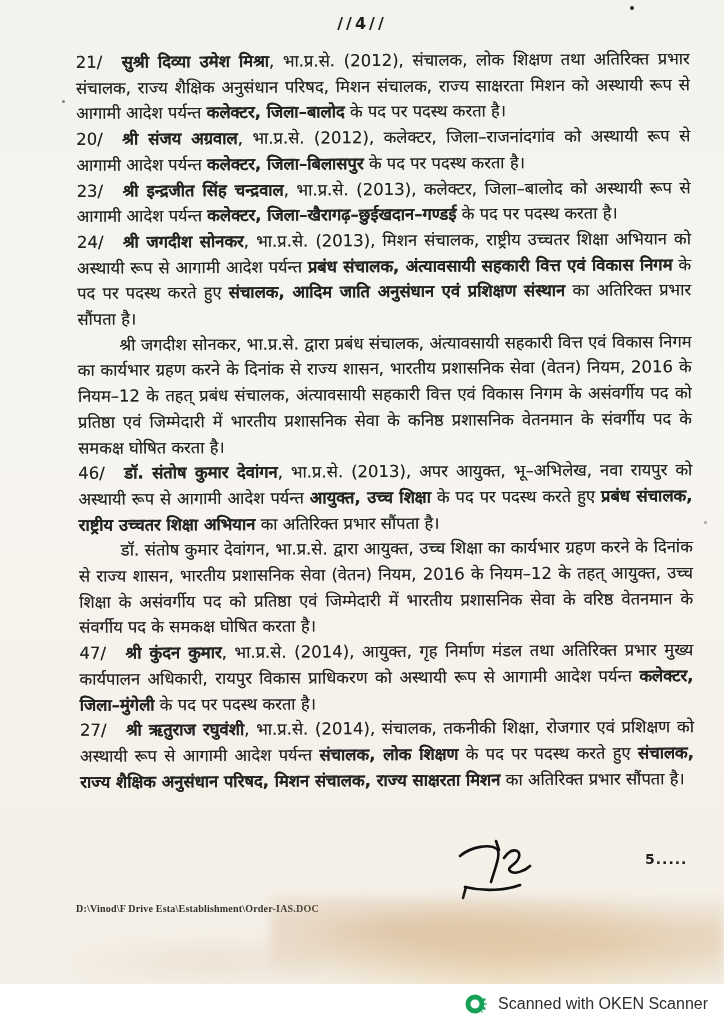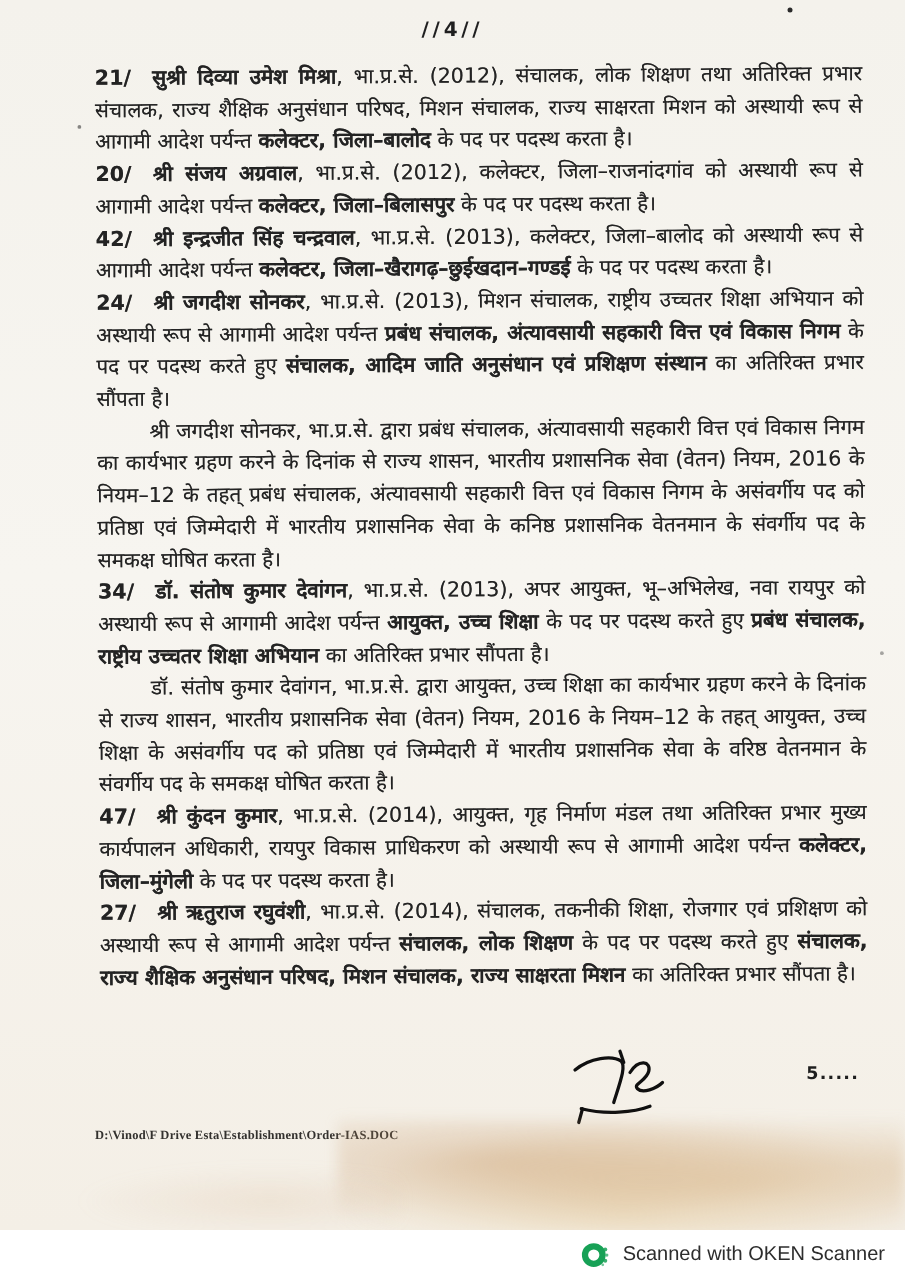--- a/index.html
+++ b/index.html
@@ -25,21 +25,21 @@
     transform: rotate(-0.35deg);
     color: #232323;
     font-size: 16.5px; line-height: 25.7px;
     text-align: justify;
     text-shadow: 0 0 0.5px rgba(20,20,20,0.55);
   }
   .para { margin: 0; }
   .para.indent { text-indent: 42px; }
   .pnum {
     display: inline-block; width: 46px;
-    font-weight: 700;
+    font-weight: 400;
     text-indent: 0;
   }
   .b { font-weight: 700; }
   .cont-marker {
     position: absolute; left: 645px; top: 851px;
     font-size: 14px; font-weight: 600; color: #1e1e1e;
     letter-spacing: 1px;
   }
   .file-path {
     position: absolute; left: 76px; top: 903px;
@@ -88,24 +88,24 @@
 </head>
 <body>
 
 <div class="page">
 
   <div class="page-header">//4//</div>
 
   <div class="doc" id="doc-body">
       <p class="para"><span class="pnum">21/</span><span class="b">सुश्री दिव्या उमेश मिश्रा</span><span>, भा.प्र.से. (2012), संचालक, लोक शिक्षण तथा अतिरिक्त प्रभार संचालक, राज्य शैक्षिक अनुसंधान परिषद, मिशन संचालक, राज्य साक्षरता मिशन को अस्थायी रूप से आगामी आदेश पर्यन्त </span><span class="b">कलेक्टर, जिला–बालोद</span><span> के पद पर पदस्थ करता है।</span></p>
       <p class="para"><span class="pnum">20/</span><span class="b">श्री संजय अग्रवाल</span><span>, भा.प्र.से. (2012), कलेक्टर, जिला–राजनांदगांव को अस्थायी रूप से आगामी आदेश पर्यन्त </span><span class="b">कलेक्टर, जिला–बिलासपुर</span><span> के पद पर पदस्थ करता है।</span></p>
-      <p class="para"><span class="pnum">42/</span><span class="b">श्री इन्द्रजीत सिंह चन्द्रवाल</span><span>, भा.प्र.से. (2013), कलेक्टर, जिला–बालोद को अस्थायी रूप से आगामी आदेश पर्यन्त </span><span class="b">कलेक्टर, जिला–खैरागढ़–छुईखदान–गण्डई</span><span> के पद पर पदस्थ करता है।</span></p>
+      <p class="para"><span class="pnum">23/</span><span class="b">श्री इन्द्रजीत सिंह चन्द्रवाल</span><span>, भा.प्र.से. (2013), कलेक्टर, जिला–बालोद को अस्थायी रूप से आगामी आदेश पर्यन्त </span><span class="b">कलेक्टर, जिला–खैरागढ़–छुईखदान–गण्डई</span><span> के पद पर पदस्थ करता है।</span></p>
       <p class="para"><span class="pnum">24/</span><span class="b">श्री जगदीश सोनकर</span><span>, भा.प्र.से. (2013), मिशन संचालक, राष्ट्रीय उच्चतर शिक्षा अभियान को अस्थायी रूप से आगामी आदेश पर्यन्त </span><span class="b">प्रबंध संचालक, अंत्यावसायी सहकारी वित्त एवं विकास निगम</span><span> के पद पर पदस्थ करते हुए </span><span class="b">संचालक, आदिम जाति अनुसंधान एवं प्रशिक्षण संस्थान</span><span> का अतिरिक्त प्रभार सौंपता है।</span></p>
       <p class="para indent"><span>श्री जगदीश सोनकर, भा.प्र.से. द्वारा प्रबंध संचालक, अंत्यावसायी सहकारी वित्त एवं विकास निगम का कार्यभार ग्रहण करने के दिनांक से राज्य शासन, भारतीय प्रशासनिक सेवा (वेतन) नियम, 2016 के नियम–12 के तहत् प्रबंध संचालक, अंत्यावसायी सहकारी वित्त एवं विकास निगम के असंवर्गीय पद को प्रतिष्ठा एवं जिम्मेदारी में भारतीय प्रशासनिक सेवा के कनिष्ठ प्रशासनिक वेतनमान के संवर्गीय पद के समकक्ष घोषित करता है।</span></p>
-      <p class="para"><span class="pnum">34/</span><span class="b">डॉ. संतोष कुमार देवांगन</span><span>, भा.प्र.से. (2013), अपर आयुक्त, भू–अभिलेख, नवा रायपुर को अस्थायी रूप से आगामी आदेश पर्यन्त </span><span class="b">आयुक्त, उच्च शिक्षा</span><span> के पद पर पदस्थ करते हुए </span><span class="b">प्रबंध संचालक, राष्ट्रीय उच्चतर शिक्षा अभियान</span><span> का अतिरिक्त प्रभार सौंपता है।</span></p>
+      <p class="para"><span class="pnum">46/</span><span class="b">डॉ. संतोष कुमार देवांगन</span><span>, भा.प्र.से. (2013), अपर आयुक्त, भू–अभिलेख, नवा रायपुर को अस्थायी रूप से आगामी आदेश पर्यन्त </span><span class="b">आयुक्त, उच्च शिक्षा</span><span> के पद पर पदस्थ करते हुए </span><span class="b">प्रबंध संचालक, राष्ट्रीय उच्चतर शिक्षा अभियान</span><span> का अतिरिक्त प्रभार सौंपता है।</span></p>
       <p class="para indent"><span>डॉ. संतोष कुमार देवांगन, भा.प्र.से. द्वारा आयुक्त, उच्च शिक्षा का कार्यभार ग्रहण करने के दिनांक से राज्य शासन, भारतीय प्रशासनिक सेवा (वेतन) नियम, 2016 के नियम–12 के तहत् आयुक्त, उच्च शिक्षा के असंवर्गीय पद को प्रतिष्ठा एवं जिम्मेदारी में भारतीय प्रशासनिक सेवा के वरिष्ठ वेतनमान के संवर्गीय पद के समकक्ष घोषित करता है।</span></p>
       <p class="para"><span class="pnum">47/</span><span class="b">श्री कुंदन कुमार</span><span>, भा.प्र.से. (2014), आयुक्त, गृह निर्माण मंडल तथा अतिरिक्त प्रभार मुख्य कार्यपालन अधिकारी, रायपुर विकास प्राधिकरण को अस्थायी रूप से आगामी आदेश पर्यन्त </span><span class="b">कलेक्टर, जिला–मुंगेली</span><span> के पद पर पदस्थ करता है।</span></p>
       <p class="para"><span class="pnum">27/</span><span class="b">श्री ऋतुराज रघुवंशी</span><span>, भा.प्र.से. (2014), संचालक, तकनीकी शिक्षा, रोजगार एवं प्रशिक्षण को अस्थायी रूप से आगामी आदेश पर्यन्त </span><span class="b">संचालक, लोक शिक्षण</span><span> के पद पर पदस्थ करते हुए </span><span class="b">संचालक, राज्य शैक्षिक अनुसंधान परिषद, मिशन संचालक, राज्य साक्षरता मिशन</span><span> का अतिरिक्त प्रभार सौंपता है।</span></p>
     </div>
 
   <svg class="signature" viewBox="0 0 100 64">
     <g fill="none" stroke="#101010" stroke-width="2.6" stroke-linecap="round">
       <path d="M44 5 l3 9"></path>
       <path d="M8 20 C 20 10, 38 8, 45 13 C 49 17, 44 30, 39 46"></path>
       <path d="M52 22 c 7 -11 17 -9 15 -1 c -2 8 -13 10 -9 14 c 4 4 15 0 20 -5"></path>

